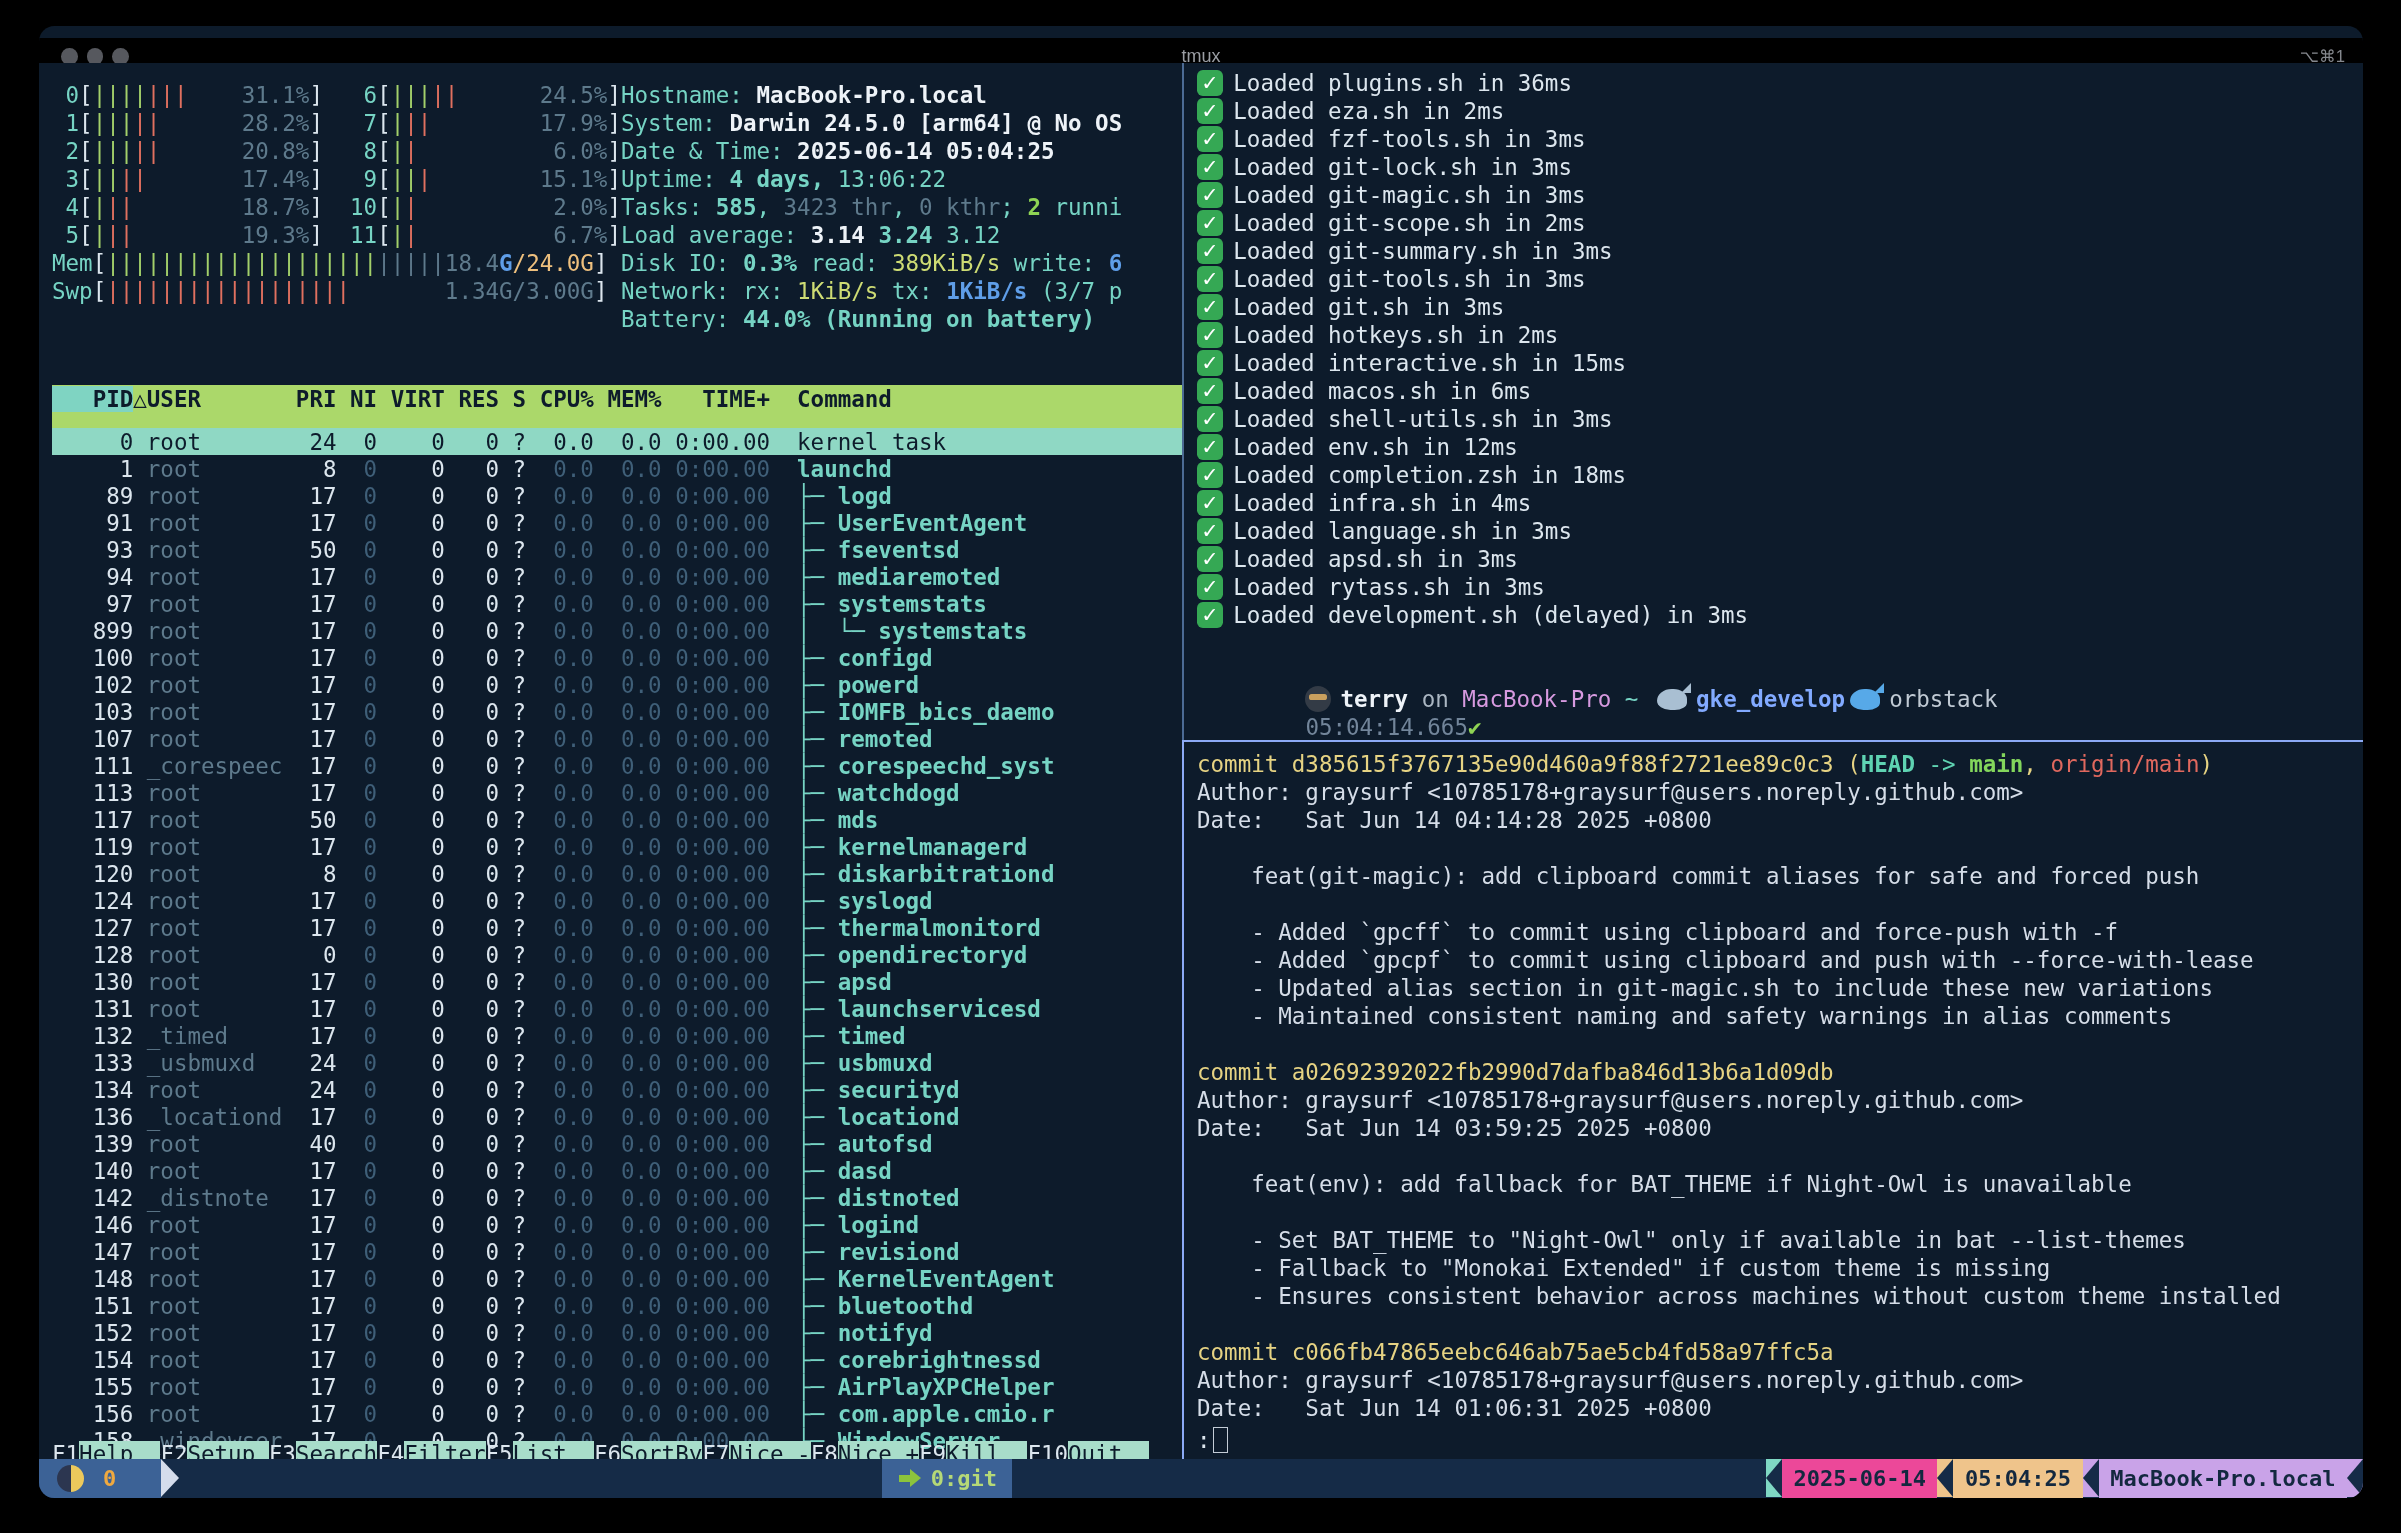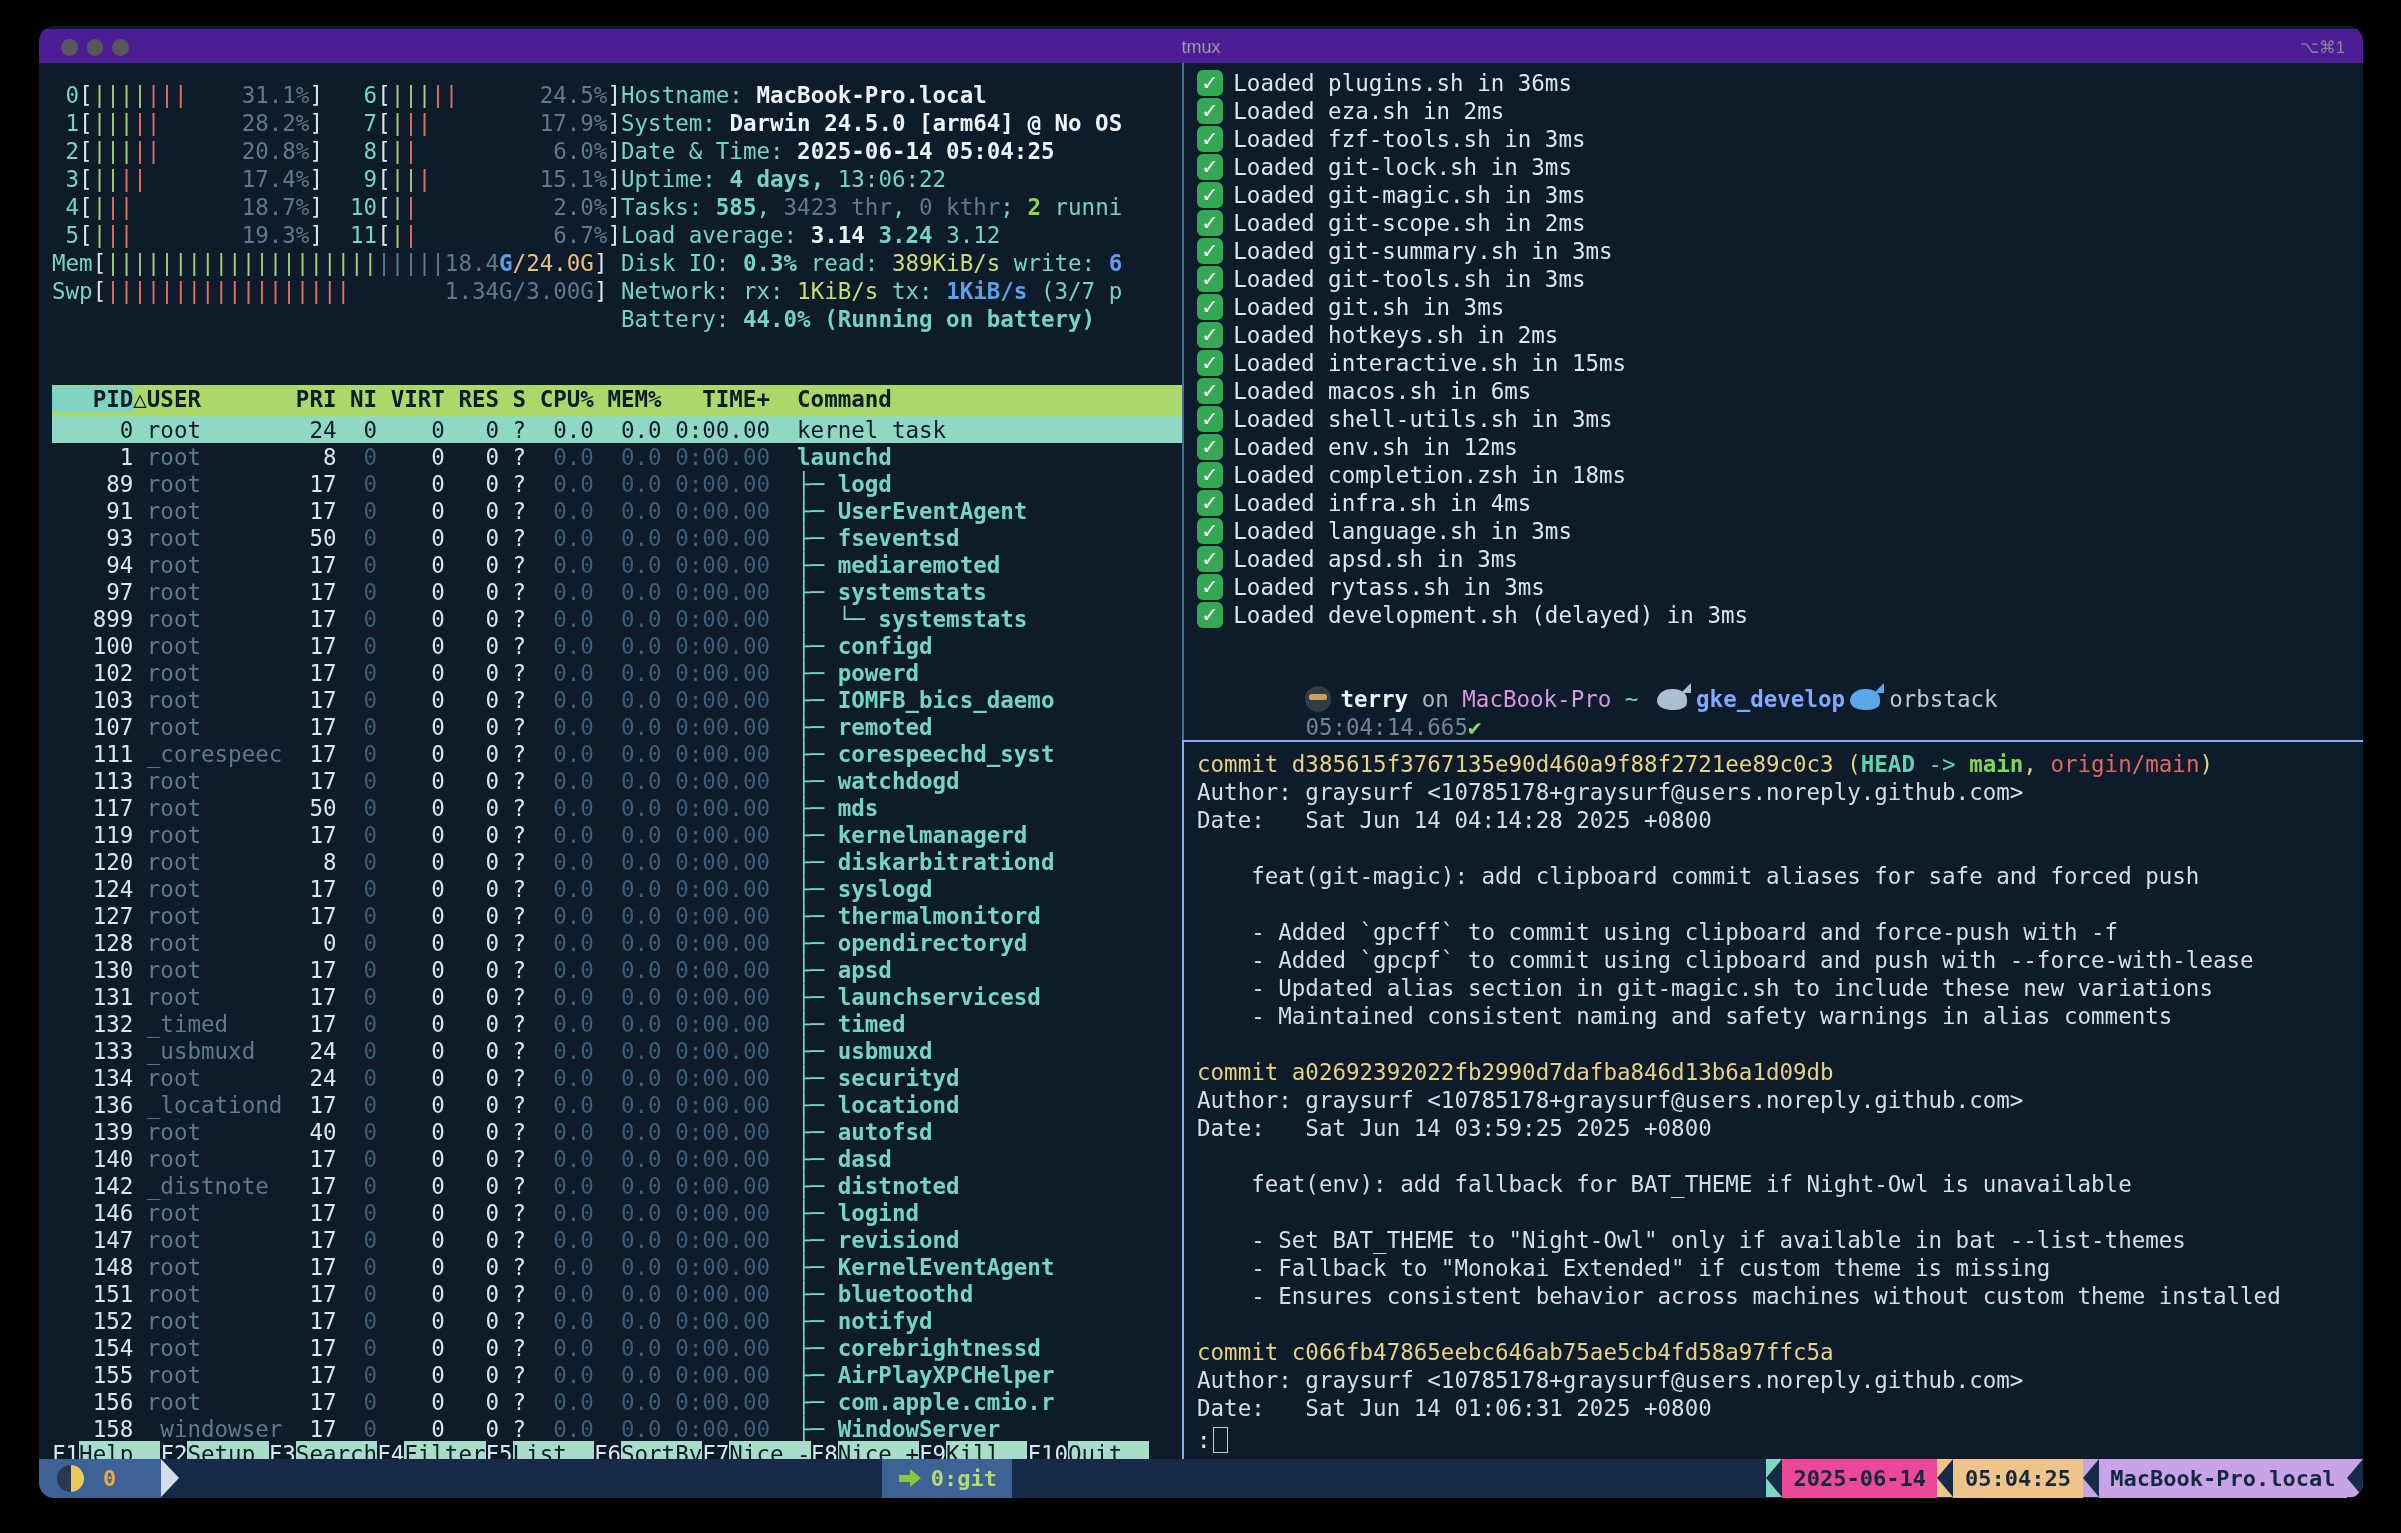--- a/index.html
+++ b/index.html
@@ -1,18 +1,18 @@
 <!DOCTYPE html>
 <html style="font-size:10.3px"><head>
 <meta charset="utf-8">
 <style>
   html,body{margin:0;padding:0;background:#000;}
   body{width:2401px;height:1534px;position:relative;font-family:"DejaVu Sans Mono",monospace;overflow:hidden;}
   .window{position:absolute;left:39px;top:26px;width:2324px;height:1472px;border-radius:15.4px;overflow:hidden;background:#0d1b2b;box-shadow:0 19px 58px rgba(0,0,0,.8);}
-  .titlebar{position:absolute;left:0;top:3px;right:0;height:37px;background:#4c1d95;font-family:"Liberation Sans",sans-serif;}
+  .titlebar{position:absolute;left:0;top:12px;right:0;height:37px;background:#000000;font-family:"Liberation Sans",sans-serif;}
   .dots{position:absolute;left:22px;top:10.3px;display:flex;gap:9px;}
   .dot{width:16.7px;height:16.7px;border-radius:50%;background:#56585e;}
   .tb-title{position:absolute;left:0;right:0;top:0;height:37px;line-height:37px;text-align:center;color:#9b9ea4;font-size:18px;}
   .tb-short{position:absolute;right:18px;top:0;height:37px;line-height:37px;color:#85888e;font-size:16.7px;}
   .term{position:absolute;left:0;top:37px;right:0;bottom:39px;background:#0d1b2b;font-size:22.5px;line-height:28px;color:#d8e2ec;}
   .pane-left{position:absolute;left:0;top:0;width:1143px;height:100%;padding:6.4px 0 0 13px;box-sizing:border-box;overflow:hidden;margin-top:12px;}
   .vb-top{position:absolute;left:1143px;top:0;width:1.9px;height:677px;background:#4c6b94;}
   .vb-bot{position:absolute;left:1143px;top:677px;width:1.9px;bottom:0;background:#8caaf5;}
   .hborder{position:absolute;left:1145px;top:677px;right:0;height:1.9px;background:#8caaf5;}
   .pane-rt{position:absolute;left:1145px;top:0;right:0;height:677px;padding:6.4px 0 0 13px;box-sizing:border-box;overflow:hidden;}
@@ -29,21 +29,21 @@
   .c-orange{color:#eec07e;}
   .c-cmd{color:#76d4c4;font-weight:bold;}
   .g-yellow{color:#e6d383;} .g-body{color:#d5dde8;}
   .g-head{color:#5fd3b2;font-weight:bold;} .g-arrow{color:#5fd3b2;}
   .g-main{color:#83d65c;font-weight:bold;} .g-remote{color:#e0685e;}
   .p-user{color:#eef3f8;font-weight:bold;} .p-on{color:#aab6c2;}
   .p-host{color:#d79ae0;} .p-tilde{color:#76d4c4;}
   .p-docker{color:#82aaff;font-weight:bold;} .p-orb{color:#c0cad4;}
   .p-time{color:#72859a;}
   
-  .thead{height:31px;white-space:pre;background:#abd86a;color:#0d1b2b;font-weight:bold;}
+  .thead{height:43px;white-space:pre;background:#abd86a;color:#0d1b2b;font-weight:bold;}
   .thead .hpid{background:#7fd4c2;}
   .trow.sel{background:#8fd8c4;}
   .trow.sel span{color:#0d1b2b !important;font-weight:normal;}
   .ptable{position:absolute;left:13px;top:310px;right:0;}
   .info{position:absolute;left:582px;top:6.4px;}
   .fbar{position:absolute;left:13px;bottom:3.2px;white-space:pre;height:28px;}
   .fk{color:#dce6ee;} .fl{background:#a8ddca;color:#0d1b2b;}
   
   .icon{display:inline-block;vertical-align:middle;}
   .chk{width:26px;height:26px;border-radius:5.8px;background:#35a854;color:#fff;font-size:20.6px;line-height:26px;text-align:center;font-weight:bold;margin-right:10.3px;position:relative;top:-1.9px;font-family:"DejaVu Sans",sans-serif;}

